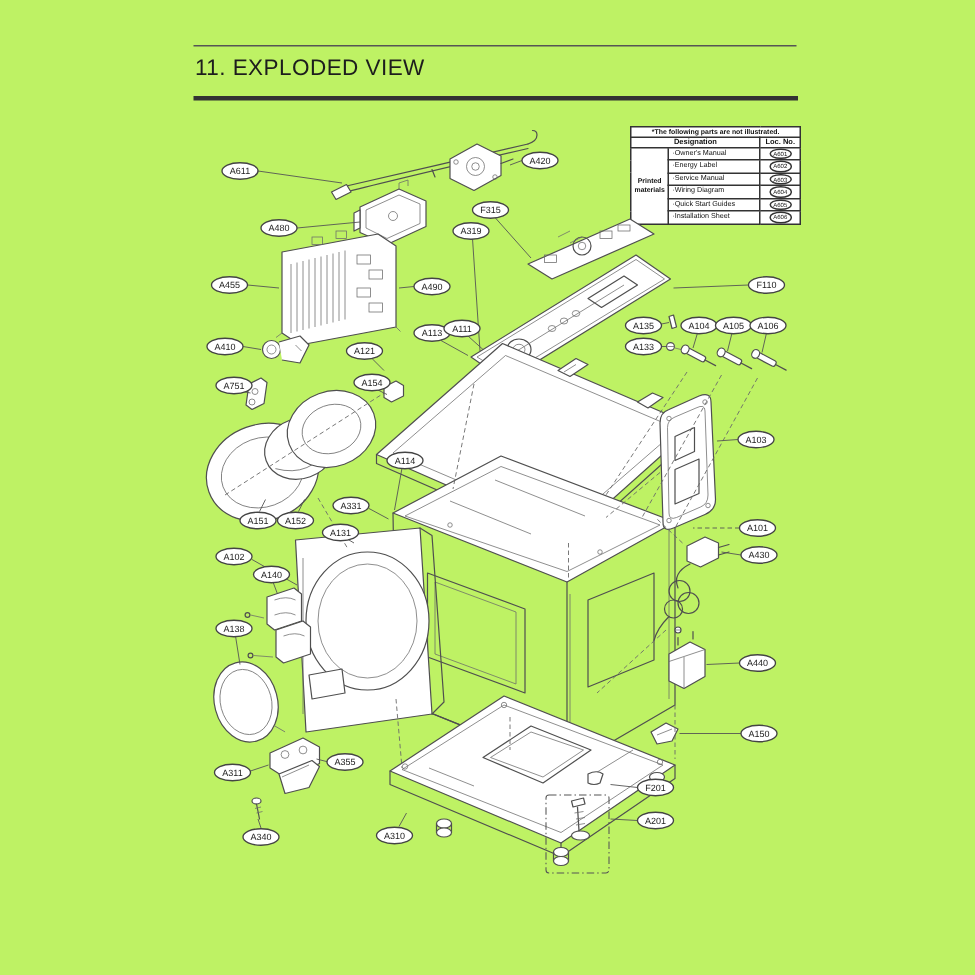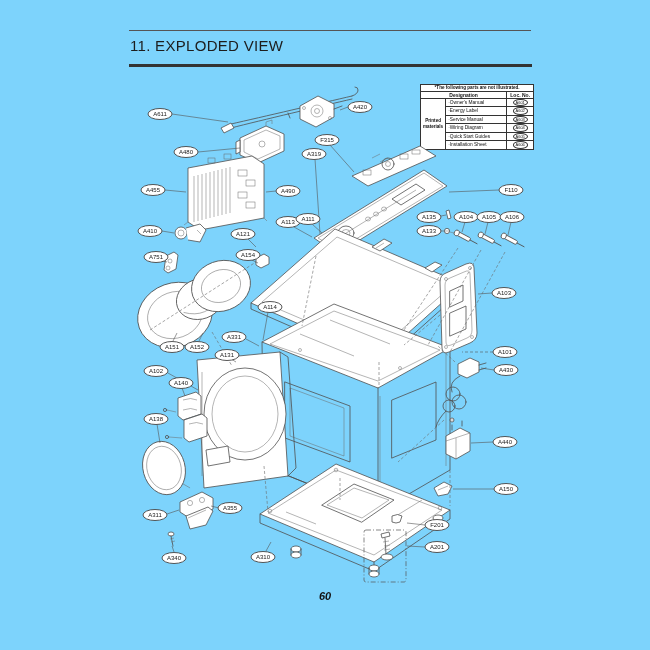--- a/index.html
+++ b/index.html
@@ -1,16 +1,16 @@
 <!DOCTYPE html>
 <html><head>
 <meta charset="utf-8">
 <style>
   html,body{margin:0;padding:0;background:#fff;}
-  .page{position:relative;width:650px;height:650px;background:#7dd3fc;
+  .page{position:relative;width:650px;height:650px;background:#bef264;
         font-family:"Liberation Sans",sans-serif;color:#222;overflow:hidden;}
   .rule-thin{position:absolute;left:129px;top:30px;width:402px;height:1px;background:#555;}
   .rule-thick{position:absolute;left:129px;top:64px;width:403px;height:3px;background:#333;}
   .title{position:absolute;left:130px;top:37px;font-size:15px;letter-spacing:0.3px;color:#1d1d1d;}
   .subtitle{position:absolute;left:130px;top:72px;font-size:12.5px;letter-spacing:0.2px;color:#1d1d1d;}
   .pagenum{position:absolute;left:0;top:590px;width:650px;text-align:center;
            font-size:11px;font-weight:bold;font-style:italic;color:#111;}
   
   .ni-table{position:absolute;left:420px;top:84px;border-collapse:collapse;
             font-size:5px;line-height:1.25;color:#111;background:#fff;}
@@ -512,14 +512,13 @@
       <ellipse class="co" cx="505" cy="442" rx="12" ry="5.5"></ellipse>
       <text class="cot" x="505" y="444">A440</text>
     </g>
     <g>
       <line class="leader" x1="494" y1="489" x2="453" y2="489"></line>
       <ellipse class="co" cx="506" cy="489" rx="12" ry="5.5"></ellipse>
       <text class="cot" x="506" y="491">A150</text>
     </g>
   </svg>
 
-  <div class="pagenum">60</div>
 </div>
 
 </body></html>

